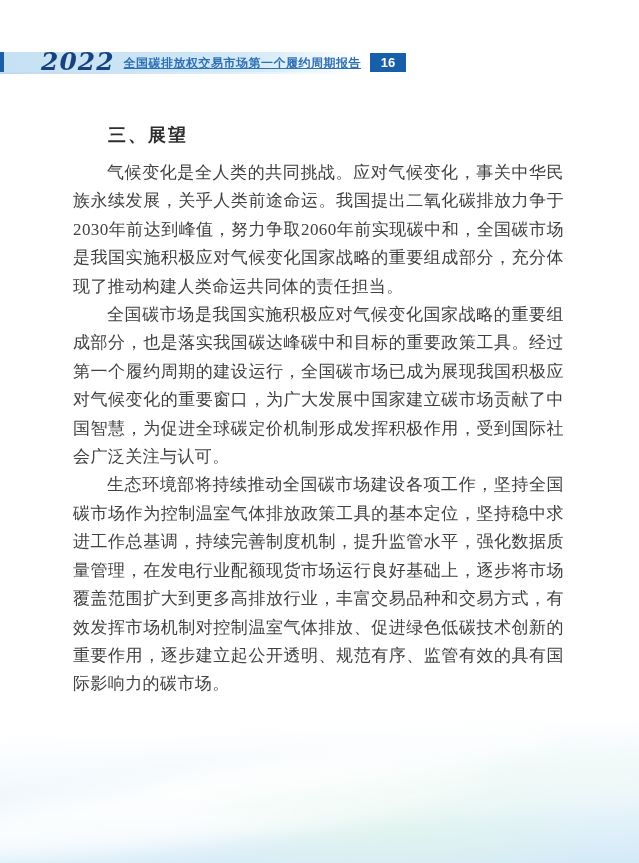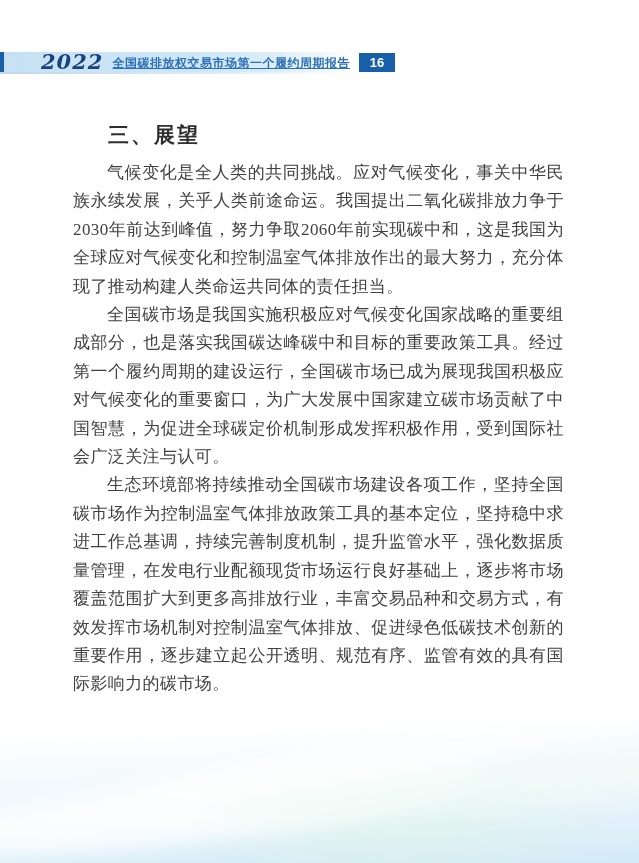--- a/index.html
+++ b/index.html
@@ -31,21 +31,21 @@
     position: absolute;
     left: 0; top: 0;
     width: 4px; height: 100%;
     background: #1b5fa6;
   }
   .header-year {
     margin-left: 41px;
     font-family: "DejaVu Serif", serif;
     font-style: italic;
     font-weight: bold;
-    font-size: 21px;
+    font-size: 25px;
     color: #17427f;
     letter-spacing: 1px;
     line-height: 20px;
     text-align: center;
   }
   .header-title {
     margin-left: 9px;
     font-family: "Liberation Sans", sans-serif;
     font-weight: bold;
     font-size: 12px;
@@ -73,21 +73,21 @@
     position: absolute;
     left: 73px;
     top: 121px;
     width: 491px;
   }
   .section-heading {
     margin: 0 0 10px 0;
     padding-left: 35px;
     font-family: "Liberation Sans", sans-serif;
     font-weight: bold;
-    font-size: 21px;
+    font-size: 18px;
     color: #2e2e2e;
     letter-spacing: 2px;
     line-height: 28px;
   }
   .content p {
     margin: 0;
     font-family: "Liberation Serif", serif;
     font-size: 17px;
     color: #414141;
     line-height: 28.4px;
@@ -151,21 +151,21 @@
   <div class="header-band">
     <span class="accent-edge"></span>
     <span class="header-year">2022</span>
     <span class="header-title">全国碳排放权交易市场第一个履约周期报告</span>
     <span class="page-number-badge">16</span>
   </div>
   <div class="band-underline"></div>
 
   <div class="content">
     <h2 class="section-heading">三、展望</h2>
-    <p>气候变化是全人类的共同挑战。应对气候变化，事关中华民族永续发展，关乎人类前途命运。我国提出二氧化碳排放力争于2030年前达到峰值，努力争取2060年前实现碳中和，这是我国为全球应对气候变化和控制温室气体排放作出的最大努力，充分体现了推动构建人类命运共同体的责任担当。</p>
+    <p>气候变化是全人类的共同挑战。应对气候变化，事关中华民族永续发展，关乎人类前途命运。我国提出二氧化碳排放力争于2030年前达到峰值，努力争取2060年前实现碳中和，全国碳市场是我国实施积极应对气候变化国家战略的重要组成部分，充分体现了推动构建人类命运共同体的责任担当。</p>
     <p>全国碳市场是我国实施积极应对气候变化国家战略的重要组成部分，也是落实我国碳达峰碳中和目标的重要政策工具。经过第一个履约周期的建设运行，全国碳市场已成为展现我国积极应对气候变化的重要窗口，为广大发展中国家建立碳市场贡献了中国智慧，为促进全球碳定价机制形成发挥积极作用，受到国际社会广泛关注与认可。</p>
     <p>生态环境部将持续推动全国碳市场建设各项工作，坚持全国碳市场作为控制温室气体排放政策工具的基本定位，坚持稳中求进工作总基调，持续完善制度机制，提升监管水平，强化数据质量管理，在发电行业配额现货市场运行良好基础上，逐步将市场覆盖范围扩大到更多高排放行业，丰富交易品种和交易方式，有效发挥市场机制对控制温室气体排放、促进绿色低碳技术创新的重要作用，逐步建立起公开透明、规范有序、监管有效的具有国际影响力的碳市场。</p>
   </div>
 
   <div class="wave-decoration">
     <div class="wave-base"></div>
     <div class="wave-mint"></div>
     <div class="wave-streak-1"></div>
     <div class="wave-streak-2"></div>
     <div class="wave-streak-3"></div>

